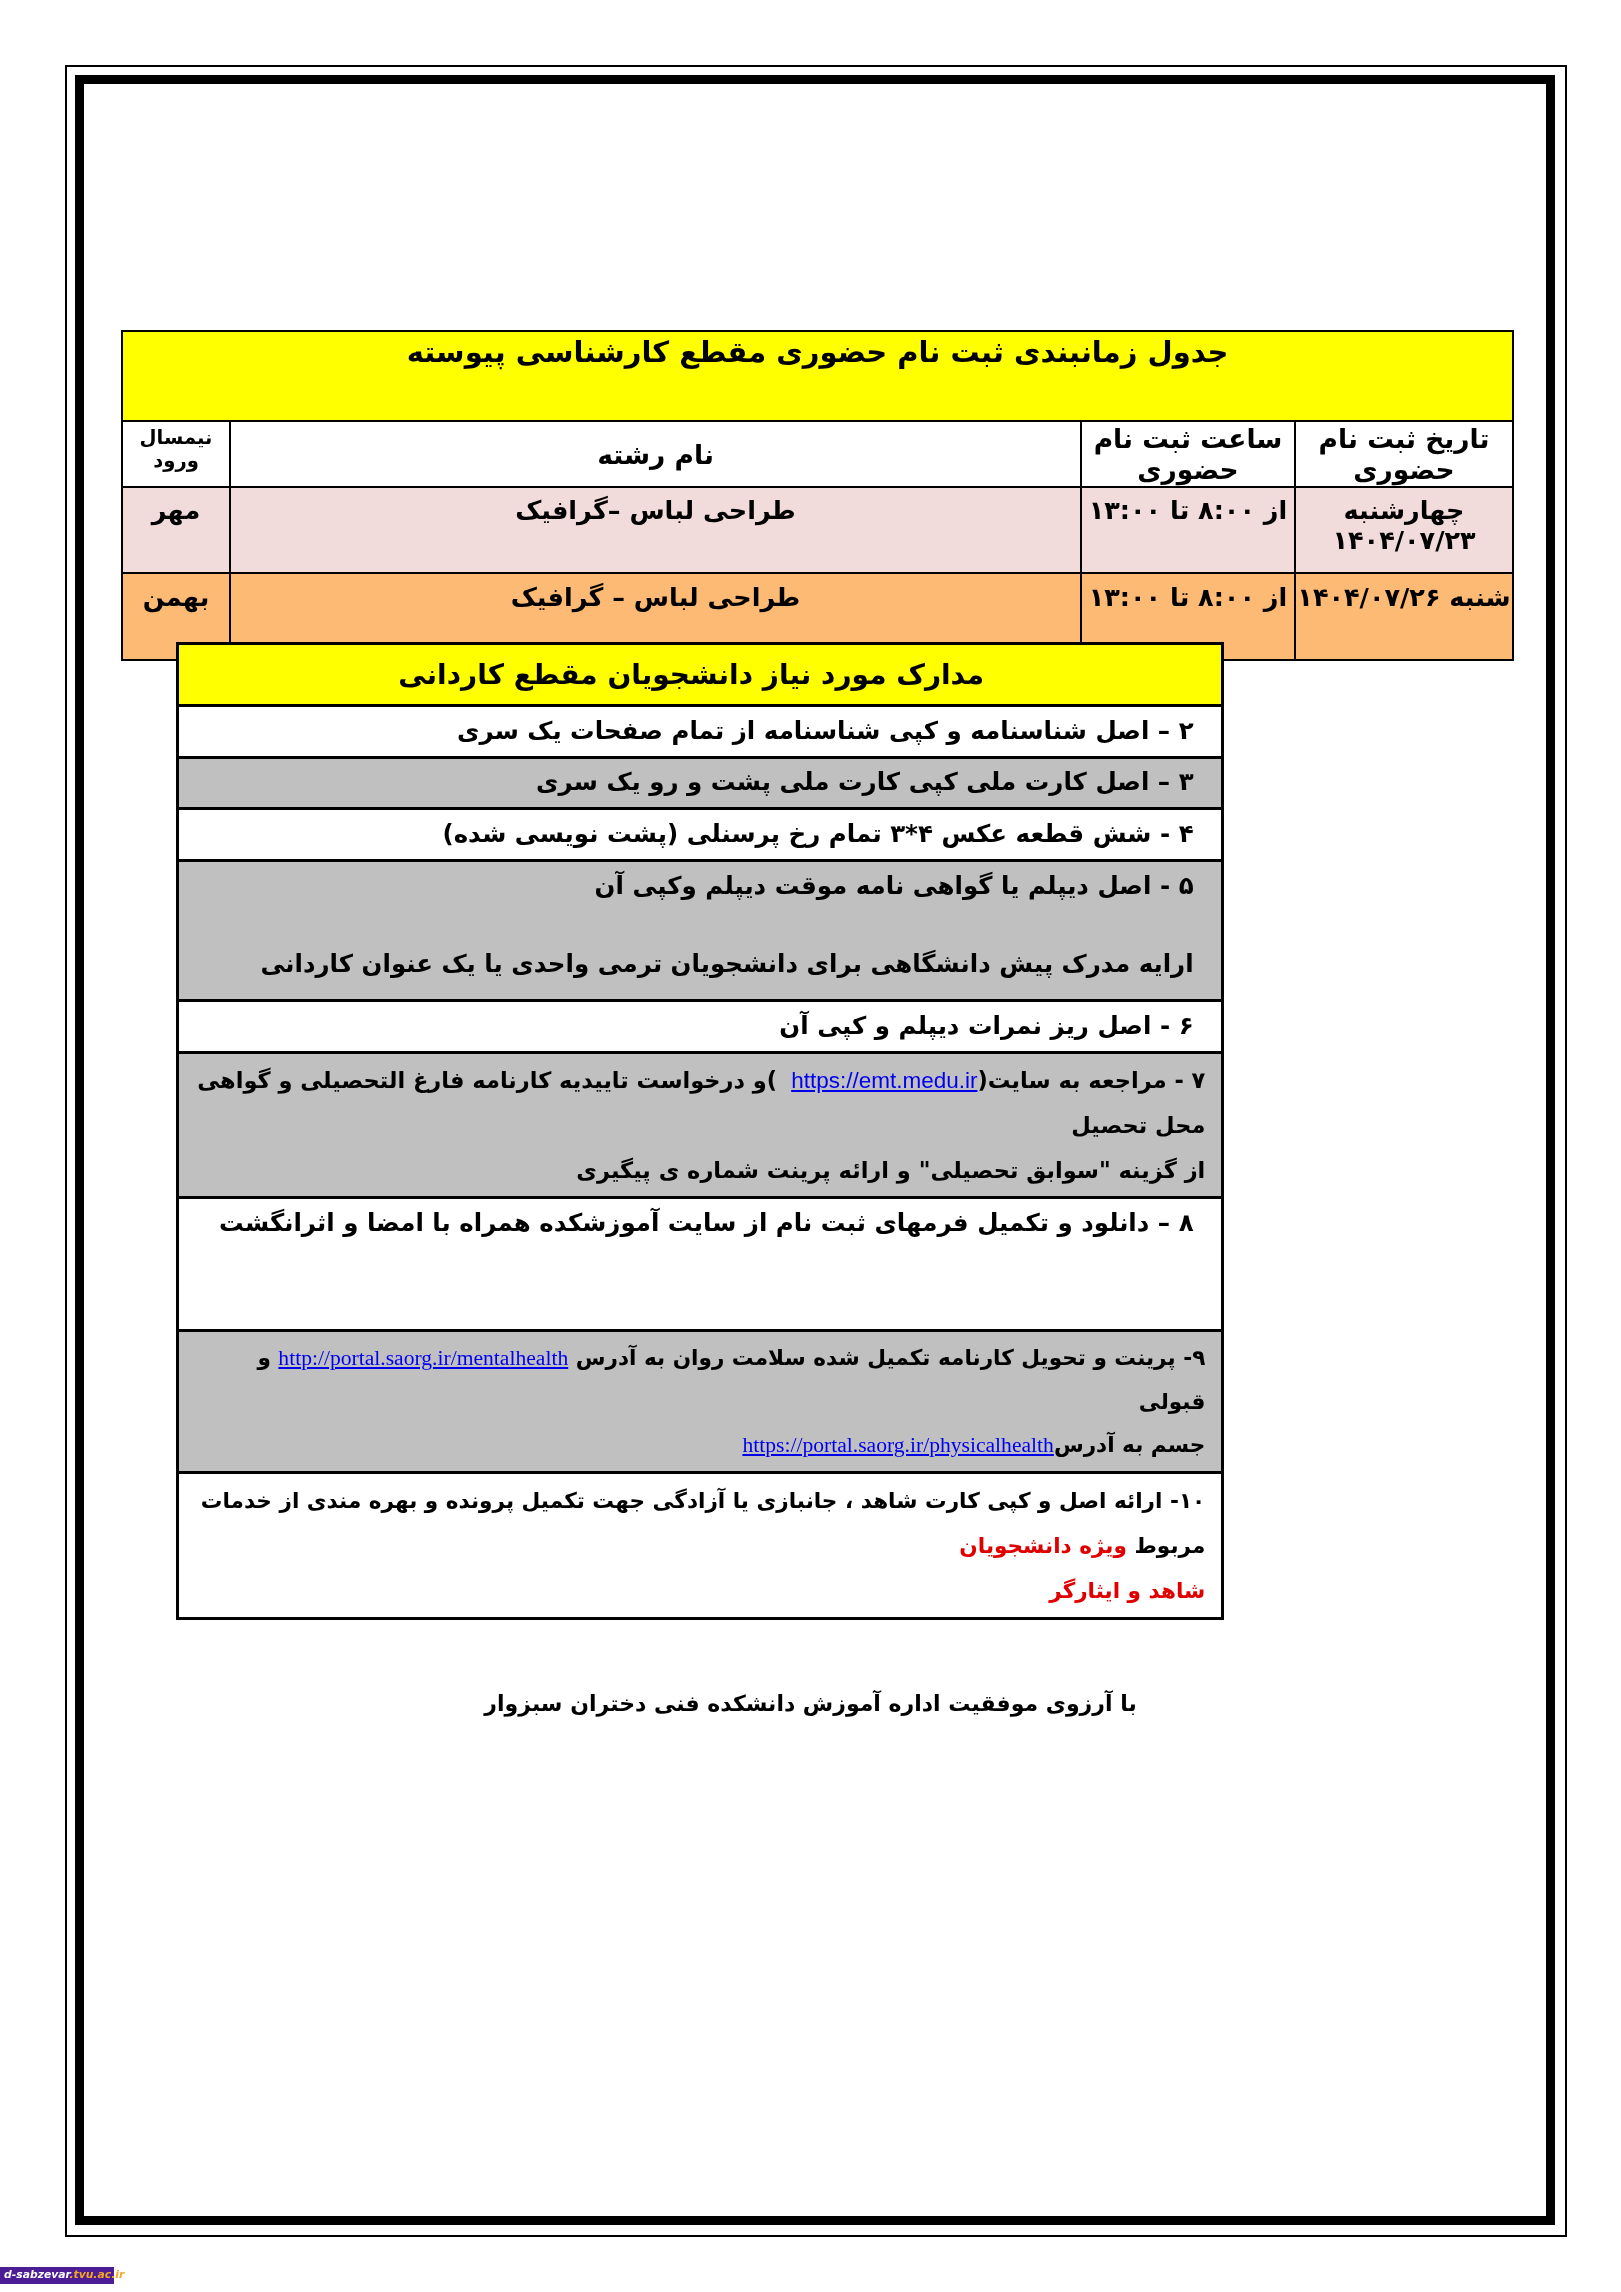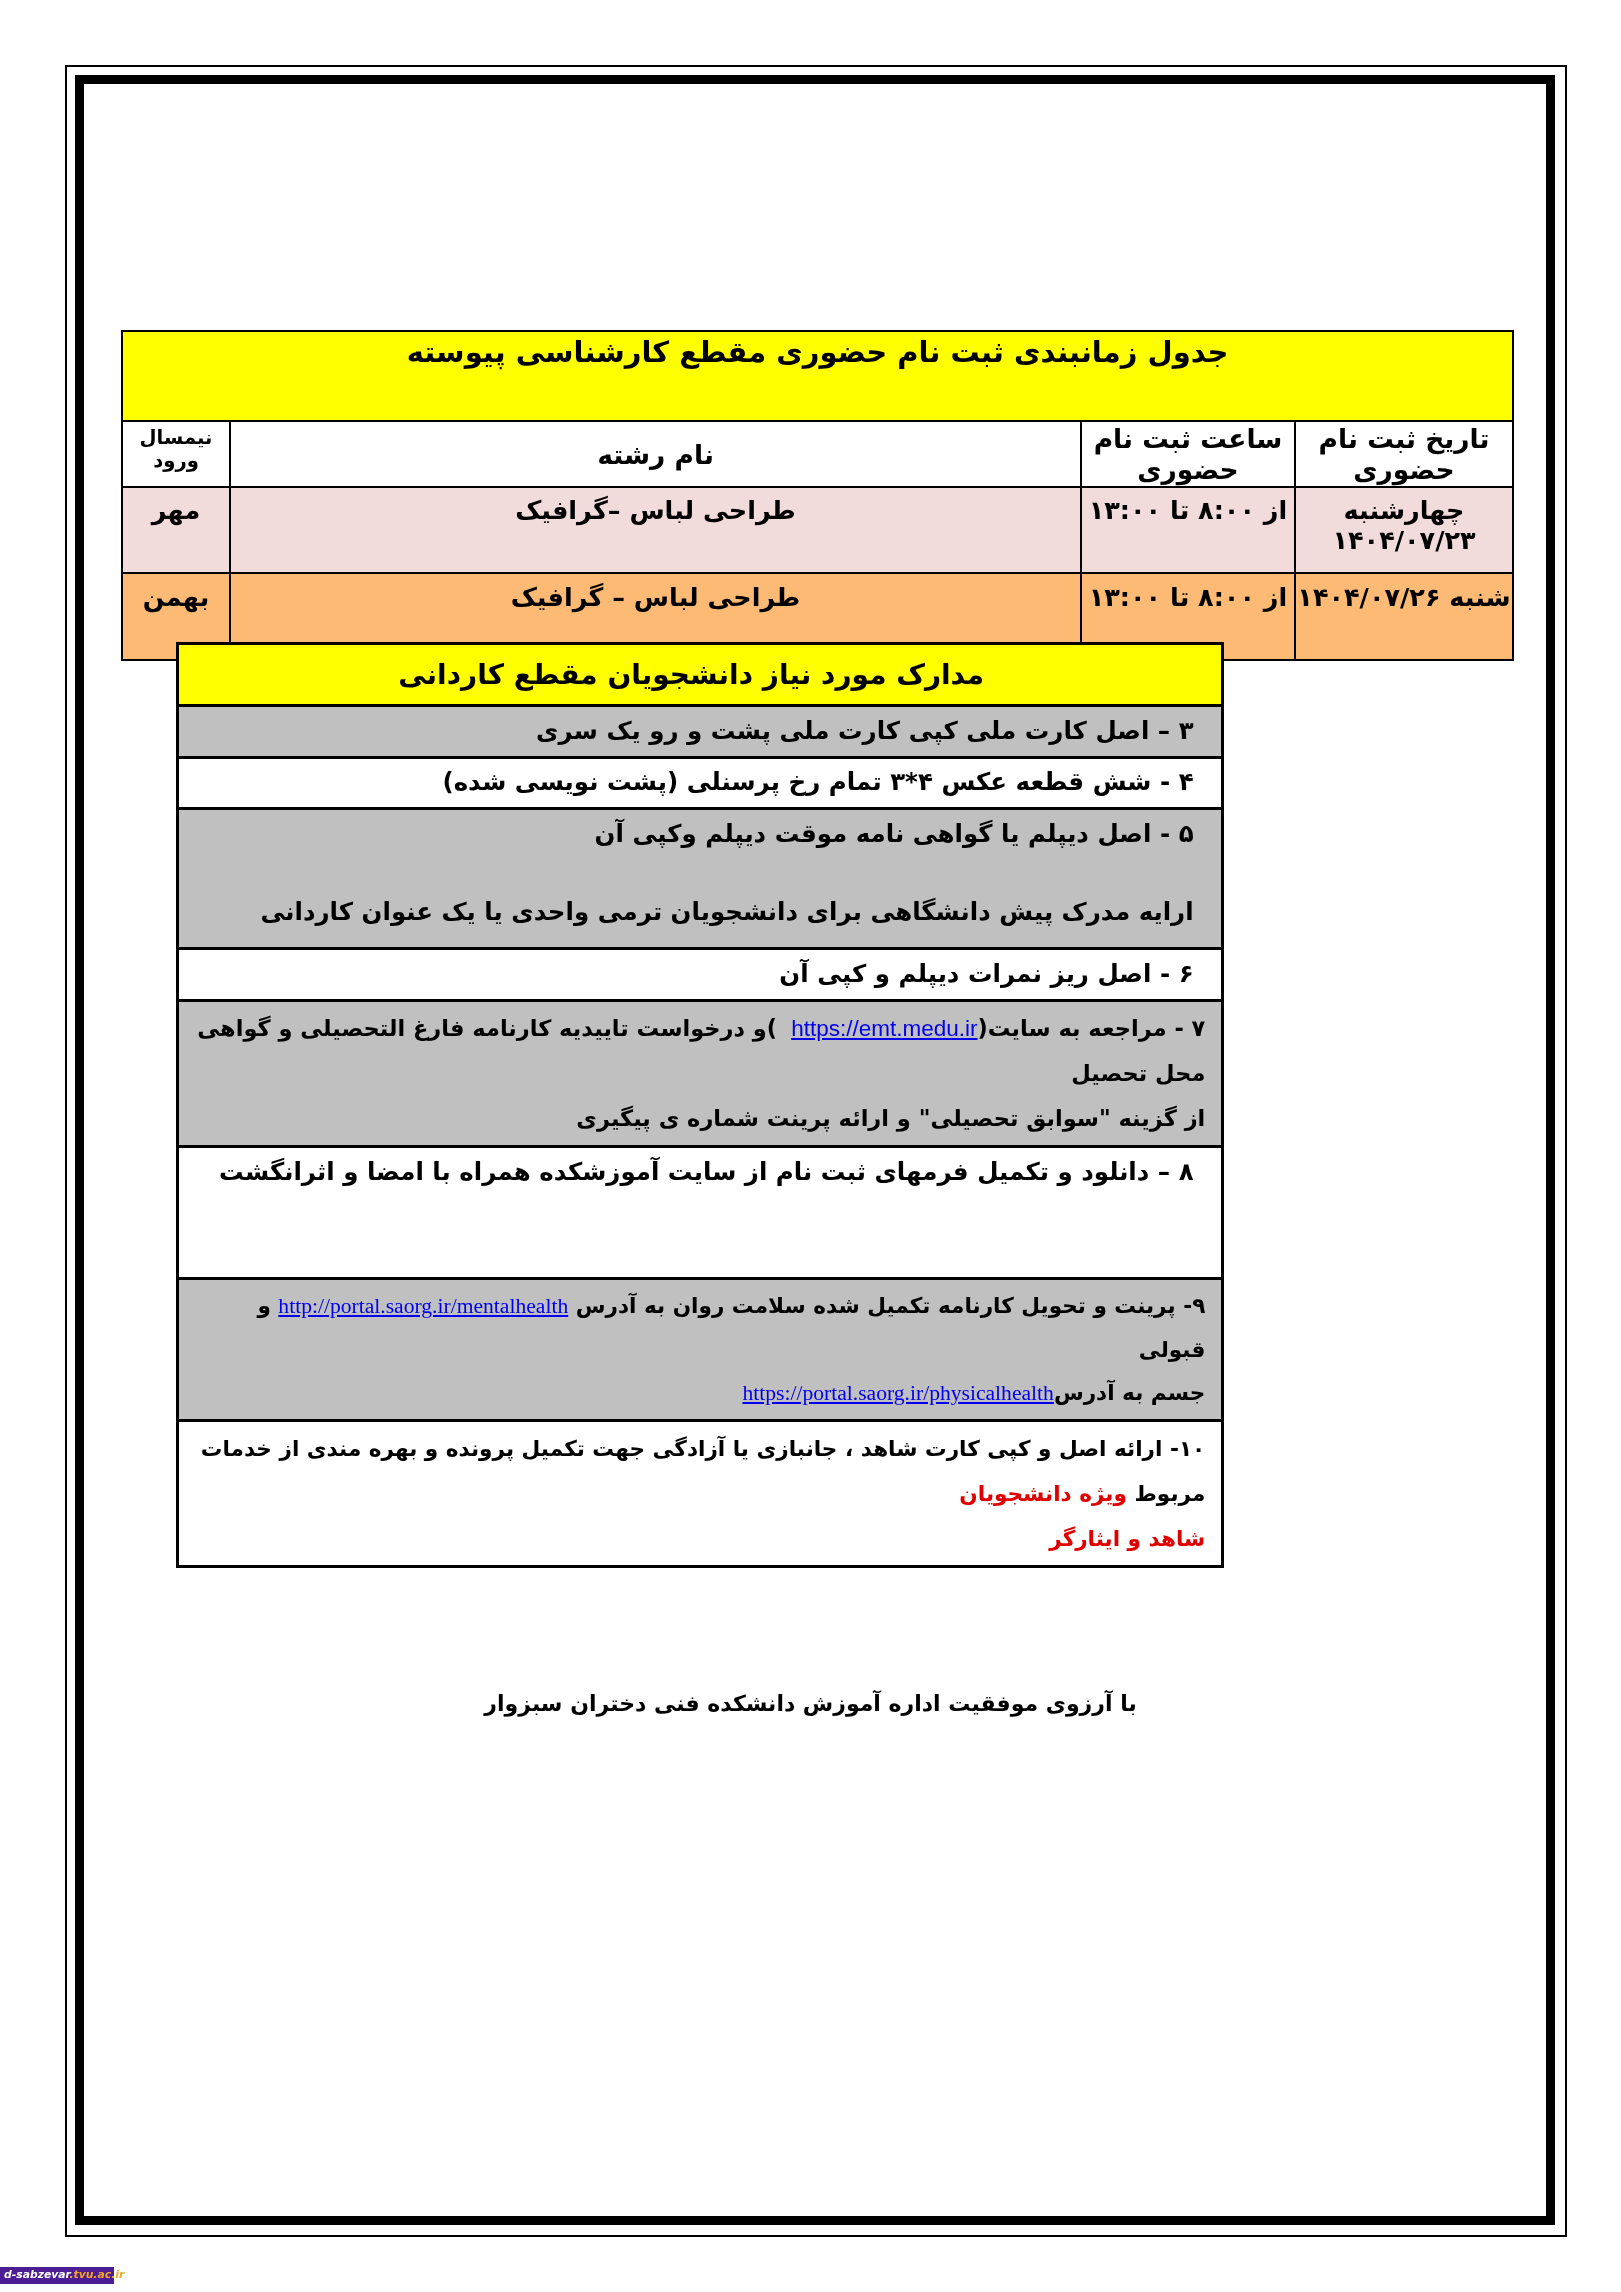--- a/index.html
+++ b/index.html
@@ -77,20 +77,23 @@
     <td>بهمن</td>
   </tr>
 </tbody>
   </table>
 
 <table class="docs">
   <tbody>
       <tr class="doc-title">
     <td>مدارک مورد نیاز دانشجویان مقطع کاردانی</td>
   </tr>
+  <tr class="white">
+    <td style="height:41px"><span>۲ – اصل شناسنامه و کپی شناسنامه از تمام صفحات یک سری</span></td>
+  </tr>
   <tr class="gray">
     <td style="height:41px"><span>۳ – اصل کارت ملی کپی کارت ملی پشت و رو یک سری</span></td>
   </tr>
   <tr class="white">
     <td style="height:41px"><span>۴ - شش قطعه عکس ۴*۳ تمام رخ پرسنلی (پشت نویسی شده)</span></td>
   </tr>
   <tr class="gray">
     <td style="height:129px"><span>۵ - اصل دیپلم یا گواهی نامه موقت دیپلم  وکپی آن</span><span class="gap"></span><span>ارایه مدرک پیش دانشگاهی برای دانشجویان ترمی واحدی  یا یک عنوان کاردانی</span></td>
   </tr>
   <tr class="white">

